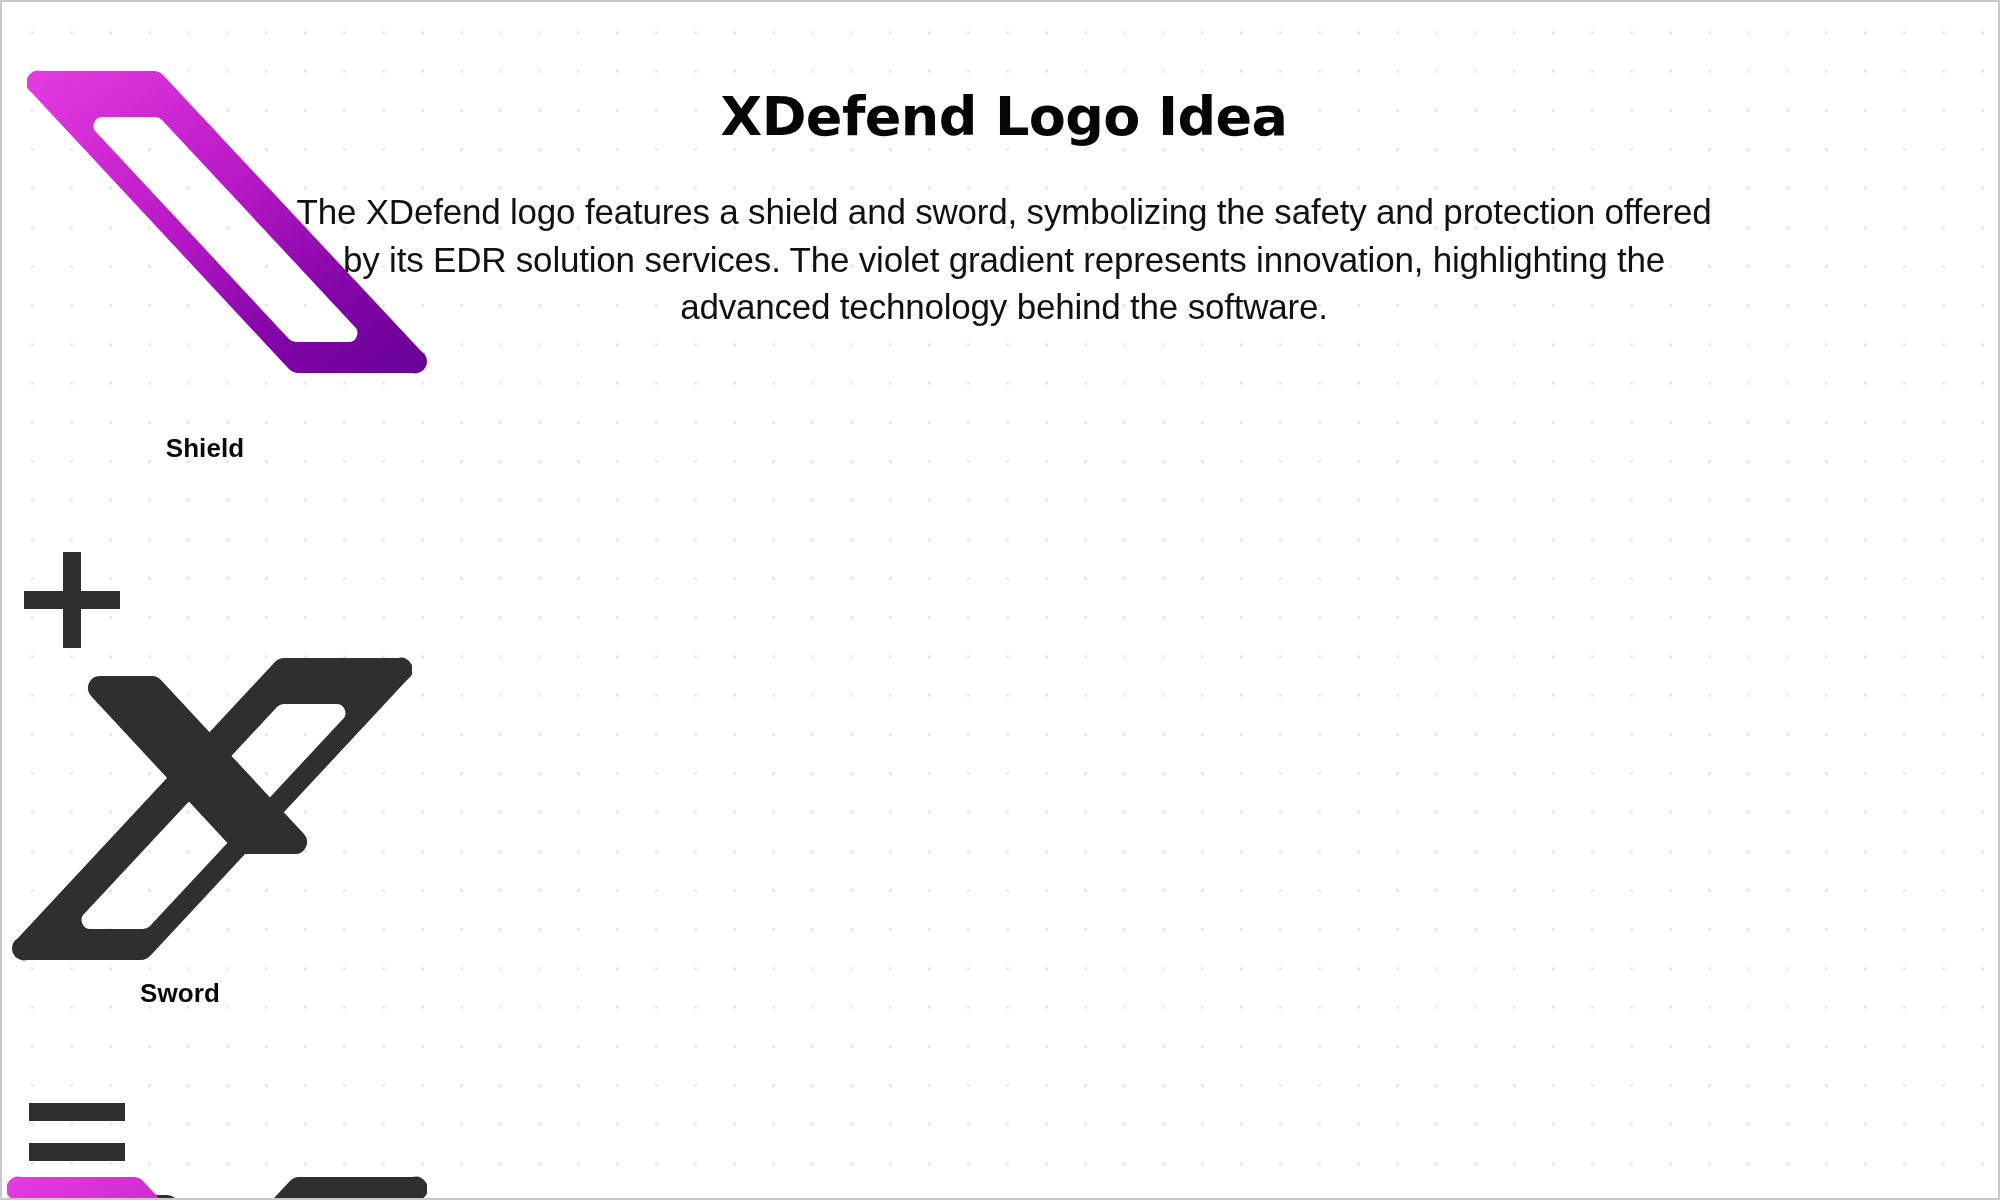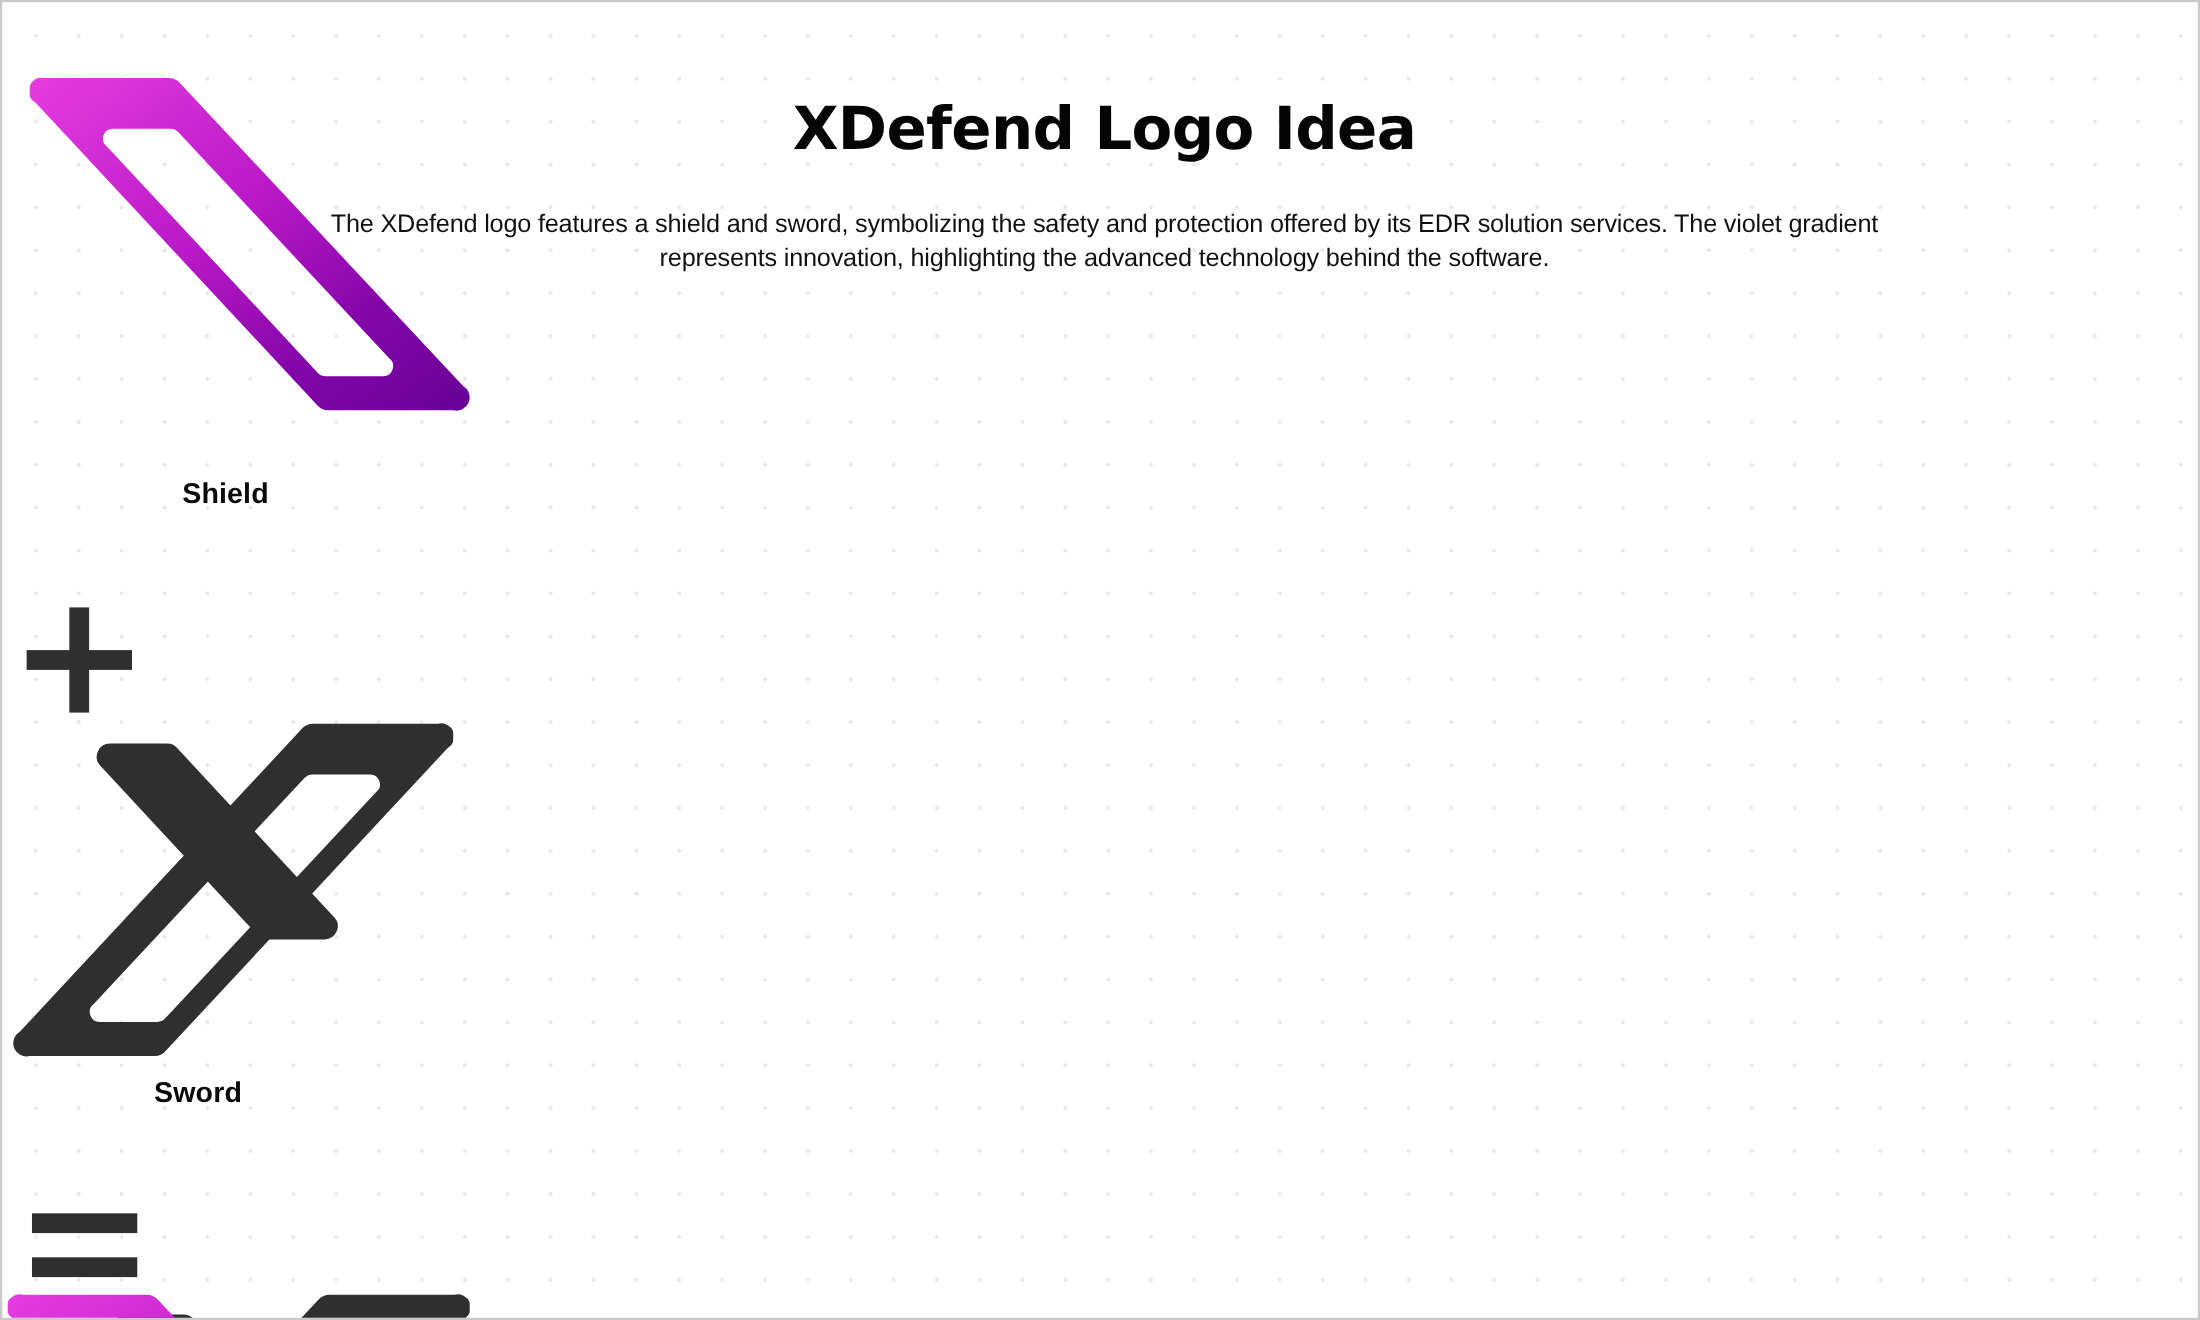--- a/index.html
+++ b/index.html
@@ -40,21 +40,21 @@
     line-height: 1.08;
     font-weight: 700;
     letter-spacing: -0.6px;
     color: #050505;
     font-family: "DejaVu Sans", sans-serif;
   }
 
   .subtitle {
     margin: 42px auto 0 auto;
     width: 1430px;
-    font-size: 23px;
+    font-size: 35px;
     line-height: 1.35;
     font-weight: 400;
     color: #111111;
     font-family: "Liberation Sans", sans-serif;
     text-align: center;
     letter-spacing: -0.2px;
   }
 
   
   .composition {

